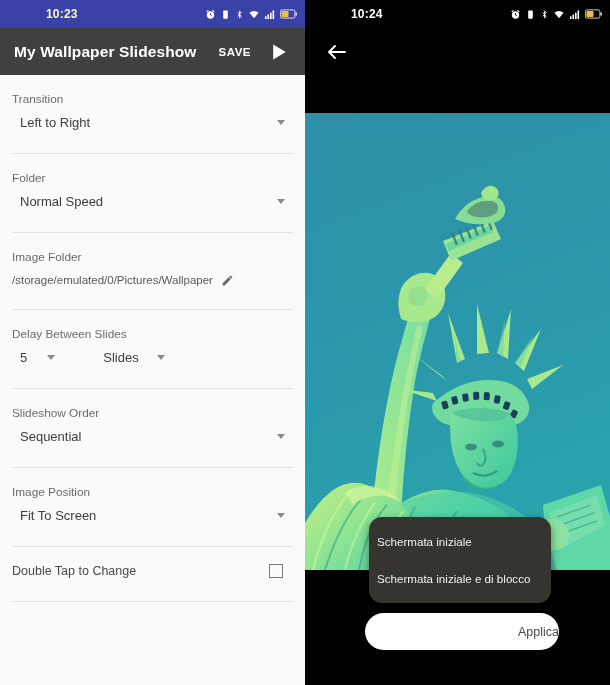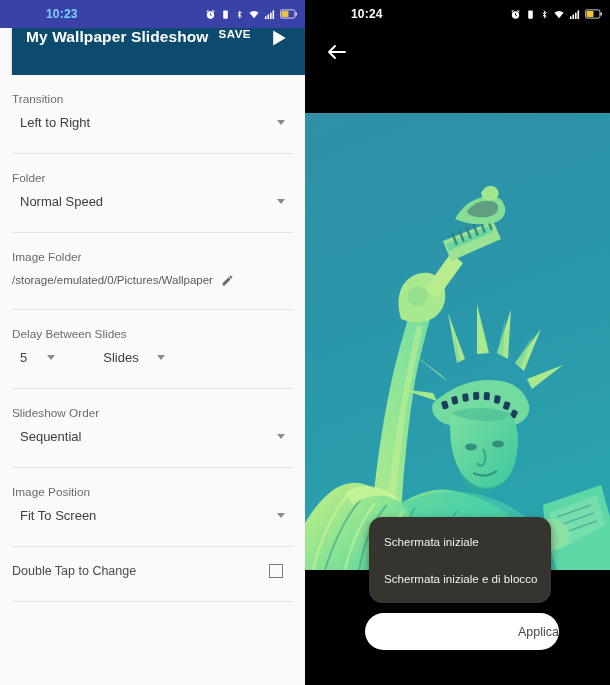--- a/index.html
+++ b/index.html
@@ -16,41 +16,40 @@
     width: 305px; height: 685px;
     background: #fafafa;
     position: relative;
     overflow: hidden;
   }
   .statusbar {
     height: 28px;
     background: #3a42a8;
     display: flex; align-items: center;
     position: relative;
-    color: #7dd3fc;
+    color: #fef9c3;
   }
   .statusbar .clock {
     position: absolute; left: 46px;
     font-size: 12px; font-weight: bold;
     letter-spacing: .2px;
   }
   .status-icons {
     position: absolute; right: 8px;
     display: flex; align-items: center; gap: 4px;
   }
   .status-icons svg { display: block; }
 
   .appbar {
     height: 47px;
-    background: #0c4a6e;
-    display: flex; 
+    background: #404040;
+    display: flex; align-items: center;
     padding: 0 14px;
     color: #fff;
     box-shadow: 0 1px 3px rgba(0,0,0,.25);
-    margin-left: 12px;
   }
   .appbar .title {
     font-size: 15.5px; font-weight: bold;
     letter-spacing: .1px;
     flex: 1;
   }
   .appbar .save {
     font-size: 11.5px; font-weight: bold;
     letter-spacing: .5px;
     margin-right: 18px;
@@ -135,21 +134,21 @@
     width: 182px;
     background: #35342f;
     border-radius: 13px;
     padding: 6px 0;
     box-shadow: 0 4px 10px rgba(0,0,0,.45);
     z-index: 5;
   }
   .popup-item {
     color: #f1f1f1;
     font-size: 11.6px;
-    padding: 12px 15px;
+    padding: 12px 8px;
     white-space: nowrap;
   }
   .apply-btn {
     position: absolute;
     left: 60px; top: 613px;
     width: 194px; height: 37px;
     background: #fff;
     border-radius: 19px;
     display: flex; align-items: center; justify-content: flex-end;
     color: #4a4a4a;

